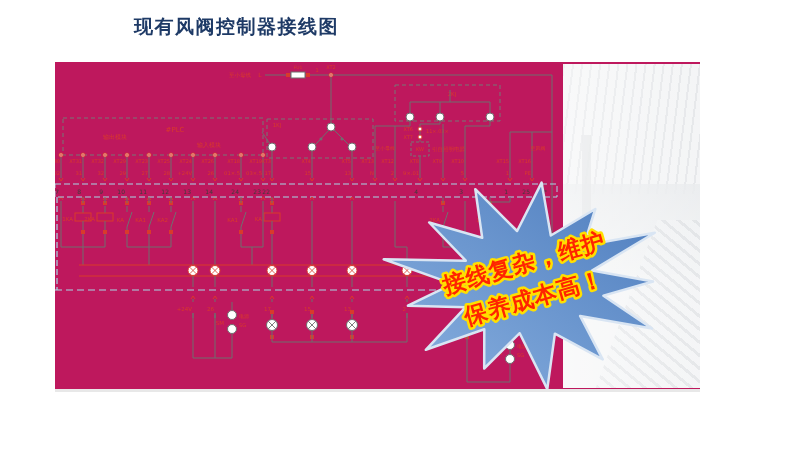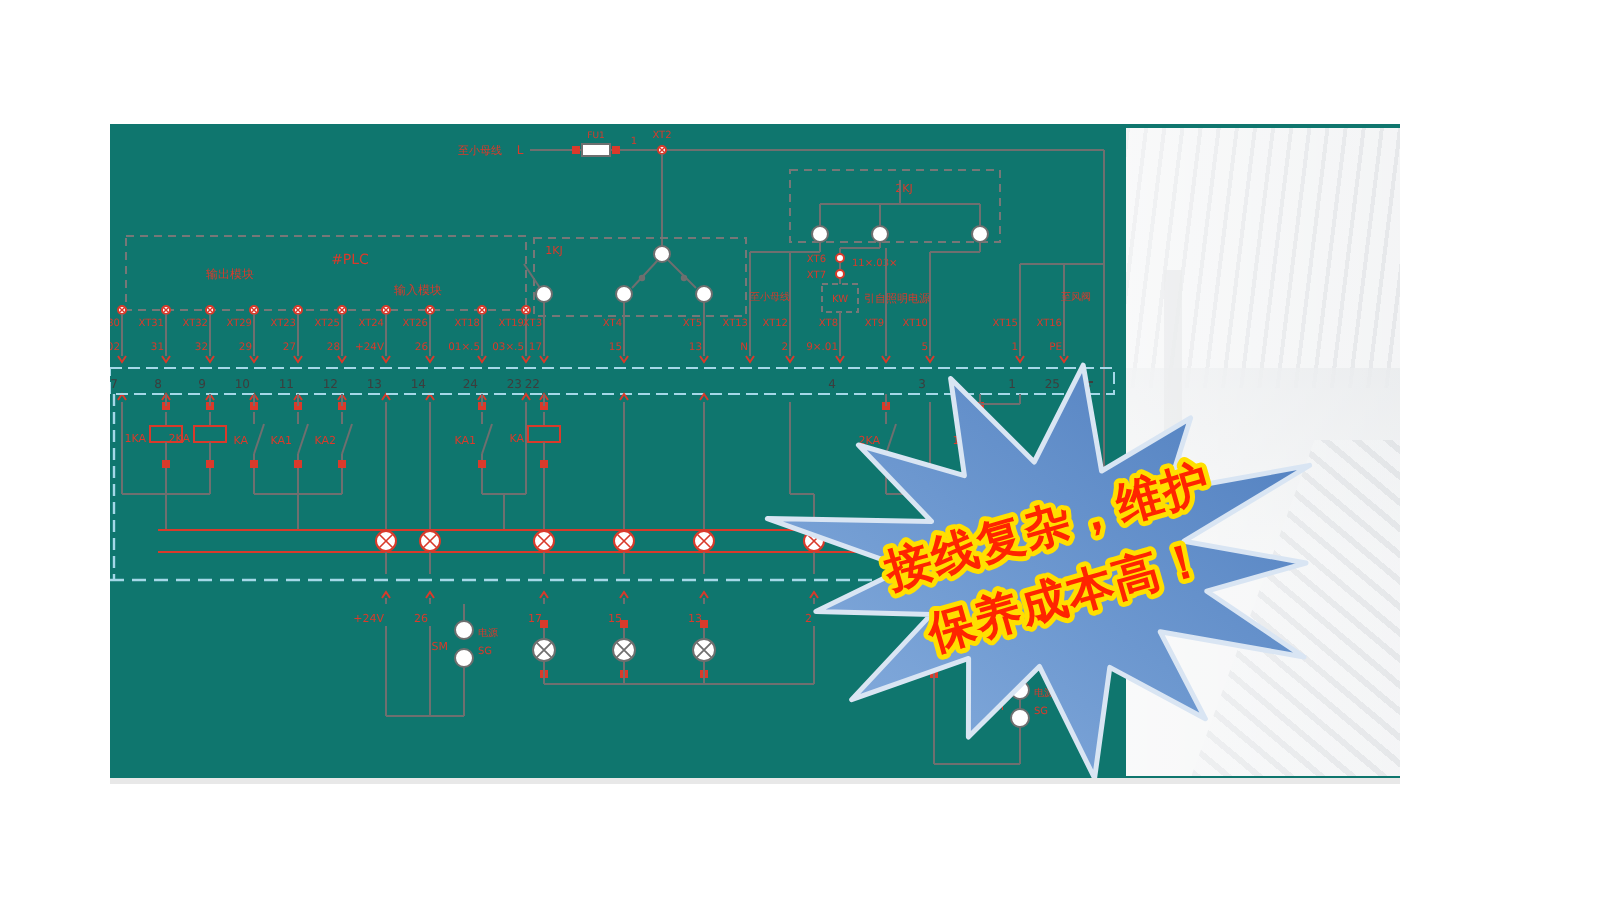--- a/index.html
+++ b/index.html
@@ -1,40 +1,41 @@
 <!DOCTYPE html>
 <html><head>
 <meta charset="utf-8">
 <style>
   html,body{margin:0;padding:0;background:#ffffff;}
   .slide{position:relative;width:800px;height:450px;background:#fff;overflow:hidden;
          font-family:"Liberation Sans",sans-serif;}
   .title{position:absolute;left:134px;top:14px;font-size:19px;font-weight:bold;
          color:#1e3a66;letter-spacing:1.5px;font-family:"DejaVu Sans",sans-serif;}
-  .panel{position:absolute;left:55px;top:62px;width:645px;height:330px;background:#0f766e;}
+  .panel{position:absolute;left:55px;top:62px;width:645px;height:330px;background:#be185d;}
   
   .photo{position:absolute;left:508px;top:2px;width:137px;height:324px;background:#f1f2f3;overflow:hidden;}
   .photo .ceiling{position:absolute;left:0;top:0;width:100%;height:40%;
       background:repeating-linear-gradient(97deg,#c6cad0 0 2px,#edeff1 2px 9px);opacity:.5;}
   .photo .hall{position:absolute;left:0;top:37%;width:100%;height:28%;
       background:linear-gradient(180deg,#e0e3e6,#eef0f1);opacity:.85;}
   .photo .pillar{position:absolute;left:14%;top:22%;width:9px;height:52%;background:#d4d7da;opacity:.8;}
   .photo .escalator{position:absolute;right:-8px;bottom:0;width:82%;height:52%;
       background:repeating-linear-gradient(40deg,#c9cdd2 0 3px,#eef0f2 3px 10px);opacity:.55;
       clip-path:polygon(100% 0,100% 100%,0 100%,55% 0);}
   .photo .fade{position:absolute;inset:0;background:linear-gradient(90deg,rgba(255,255,255,.6),rgba(255,255,255,.3));}
   .bottom-strip{position:absolute;left:0;top:327px;width:645px;height:3px;background:#e8e8e8;}
   svg.schematic{position:absolute;left:0;top:0;}
   svg.star{position:absolute;left:325px;top:118px;}
   .star-line{font-family:"DejaVu Sans",sans-serif;font-weight:bold;letter-spacing:1px;}
 </style>
 </head>
 <body>
 
 <div class="slide">
+  <div class="title">现有风阀控制器接线图</div>
 
   <div class="panel">
     <div class="photo">
       <div class="ceiling"></div>
       <div class="hall"></div>
       <div class="pillar"></div>
       <div class="escalator"></div>
       <div class="fade"></div>
     </div>
 

